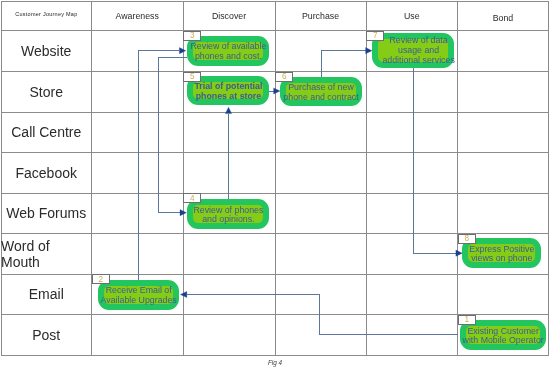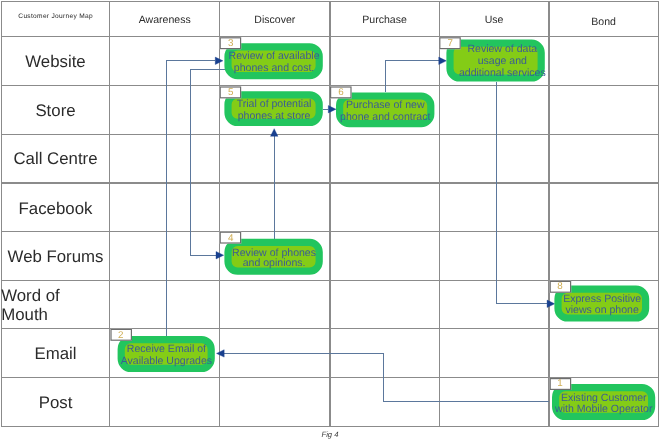--- a/index.html
+++ b/index.html
@@ -88,21 +88,21 @@
         </div>
       </div>
       <div class="badge" style="left: 183px; top: 193px; width: 18.4px; height: 10px;">4</div>
       <div class="node" aria-label="Review of phones and opinions." style="left: 187.4px; top: 199px; width: 82px; height: 29.8px;">
         <div class="nodetext">
           <div class="nline">Review of phones</div>
           <div class="nline">and opinions.</div>
         </div>
       </div>
       <div class="badge" style="left: 183px; top: 71.5px; width: 18.4px; height: 10px;">5</div>
-      <div class="node" aria-label="Trial of potential phones at store" style="left: 187.4px; top: 75.6px; width: 82px; height: 29.8px;">
+      <div class="node" aria-label="Trial of potential phones at store" style="left: 187.4px; top: 75.6px; width: 82px; height: 29.8px; font-weight: bold;">
         <div class="nodetext">
           <div class="nline">Trial of potential</div>
           <div class="nline">phones at store</div>
         </div>
       </div>
       <div class="badge" style="left: 275px; top: 71.5px; width: 18.4px; height: 10px;">6</div>
       <div class="node" aria-label="Purchase of new phone and contract" style="left: 280px; top: 76.5px; width: 82px; height: 29.8px;">
         <div class="nodetext">
           <div class="nline">Purchase of new</div>
           <div class="nline">phone and contract</div>

